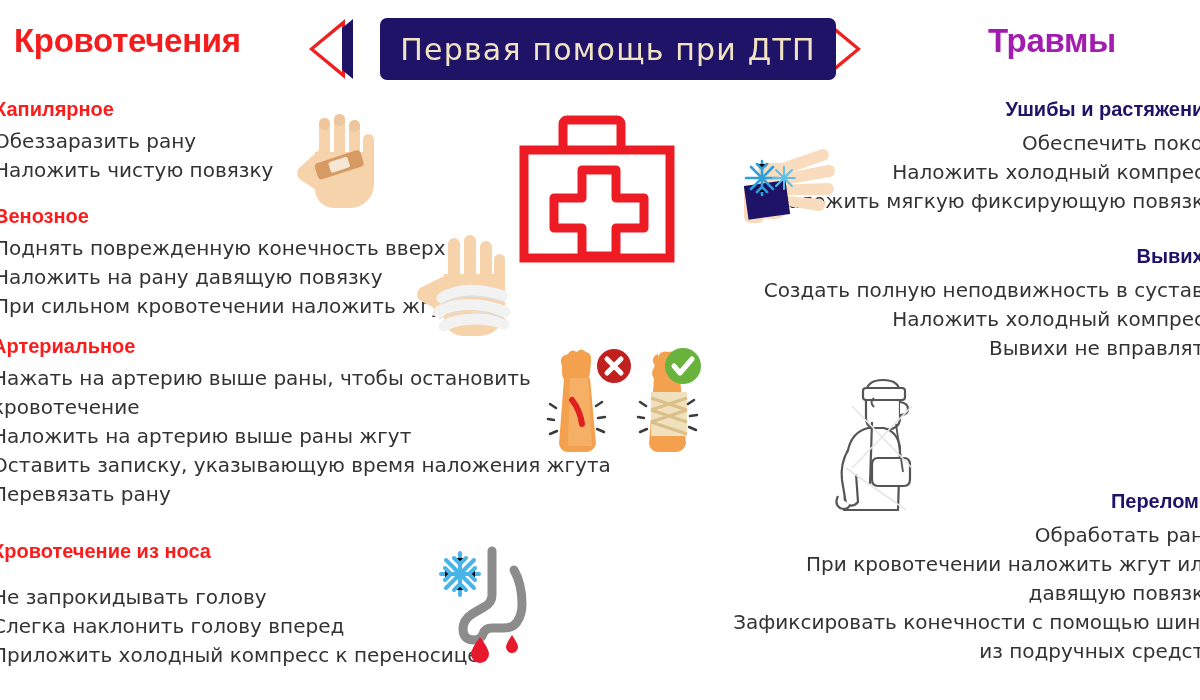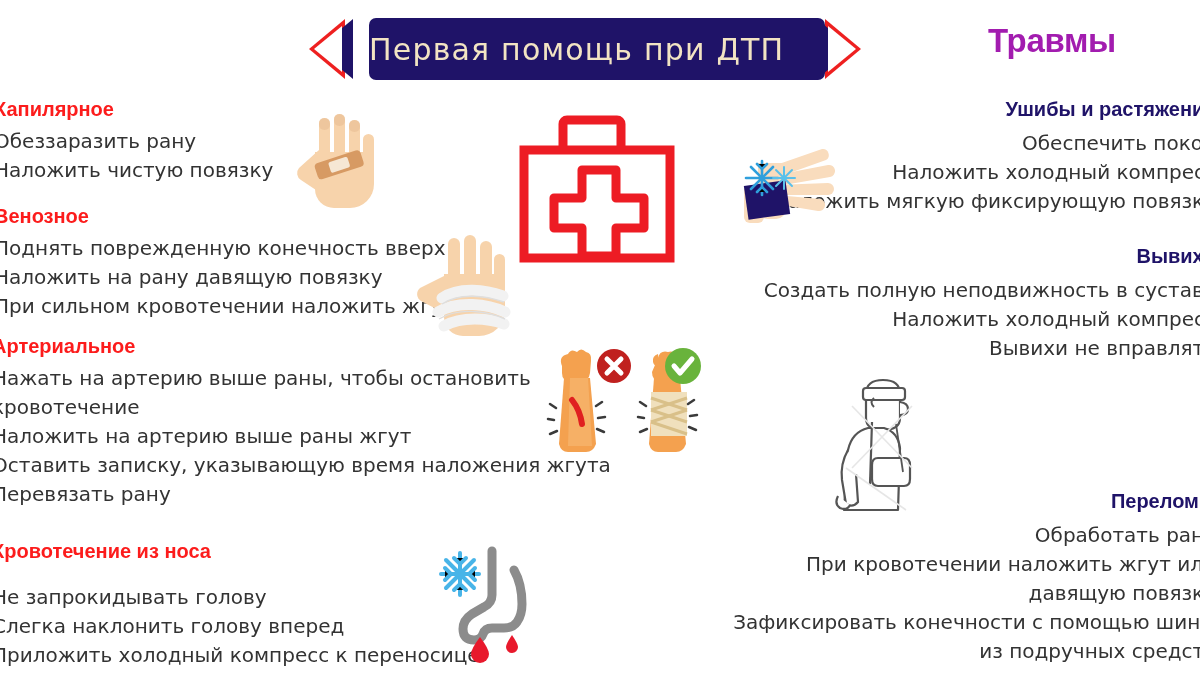--- a/index.html
+++ b/index.html
@@ -20,23 +20,23 @@
   }
   .hdr-right{
     position:absolute;right:84px;top:22px;
     font-size:33px;font-weight:bold;color:#a21caf;
     letter-spacing:-.3px;white-space:nowrap;
   }
   .banner-wrap{
     position:absolute;left:305px;top:16px;width:560px;height:70px;
   }
   .banner{
-    position:absolute;left:64px;top:2px;width:456px;height:62px;
+    position:absolute;left:75px;top:2px;width:456px;height:62px;
     background:#1f1368;border-radius:7px;
-    display:flex;align-items:center;justify-content:flex-start;
+    display:flex;align-items:center;justify-content:center;
   }
   .banner-txt{
     color:#f2e4c3;font-size:30px;letter-spacing:1.2px;white-space:nowrap;
     font-family:"DejaVu Sans",sans-serif;font-weight:400;
   }
   
   .tri{position:absolute;top:3px;width:0;height:0;}
   .tri-l-navy{left:12px;border-top:30px solid transparent;border-bottom:30px solid transparent;border-right:36px solid #1f1368;}
   .tri-l-red{left:4px;border-top:30px solid transparent;border-bottom:30px solid transparent;border-right:36px solid #ee2020;}
   .tri-l-white{left:9px;border-top:23px solid transparent;border-bottom:23px solid transparent;border-right:28px solid #ffffff;top:10px;}
@@ -58,20 +58,21 @@
 
   
   .icon{position:absolute;}
   svg{display:block;overflow:visible;}
 </style>
 </head>
 <body>
 
 <div class="stage">
 
+  <div class="hdr-left">Кровотечения</div>
 
   <div class="banner-wrap">
     <div class="tri tri-l-red"></div>
     <div class="tri tri-l-navy"></div>
     <div class="tri tri-l-white"></div>
     <div class="tri tri-r-red"></div>
     <div class="tri tri-r-navy"></div>
     <div class="tri tri-r-white"></div>
     <div class="banner">
       <span class="banner-txt">Первая помощь при ДТП</span>

